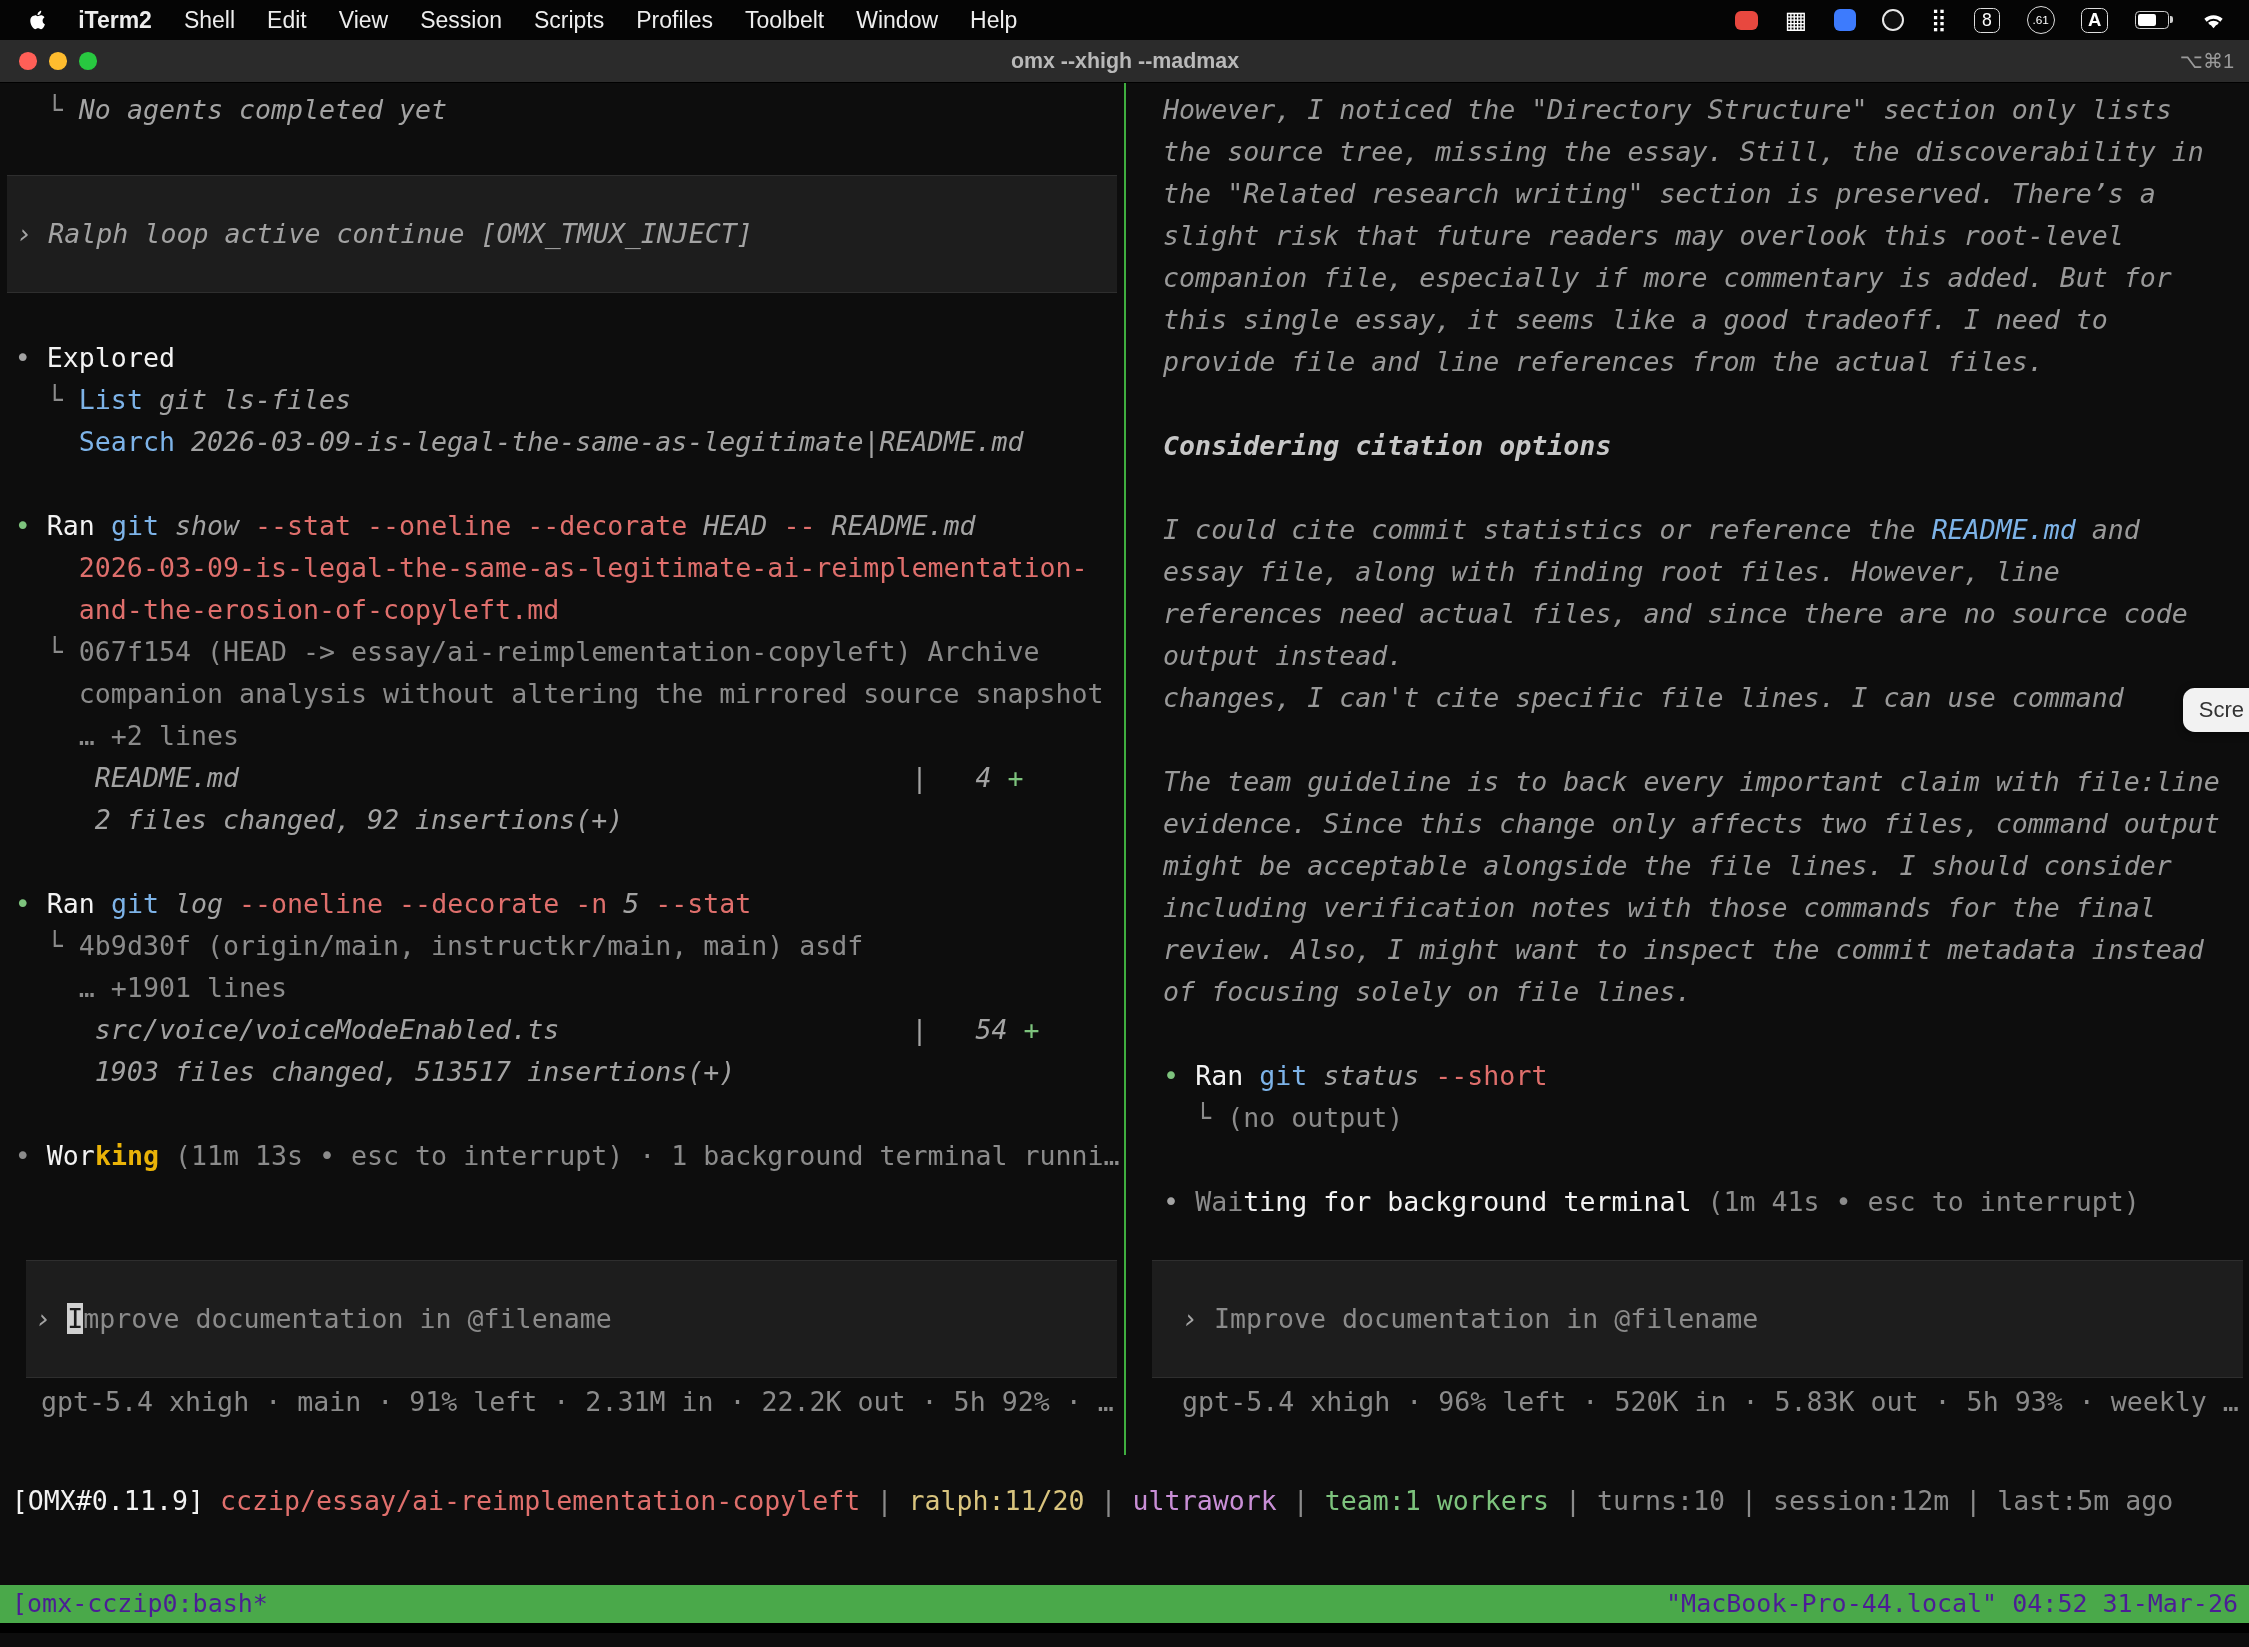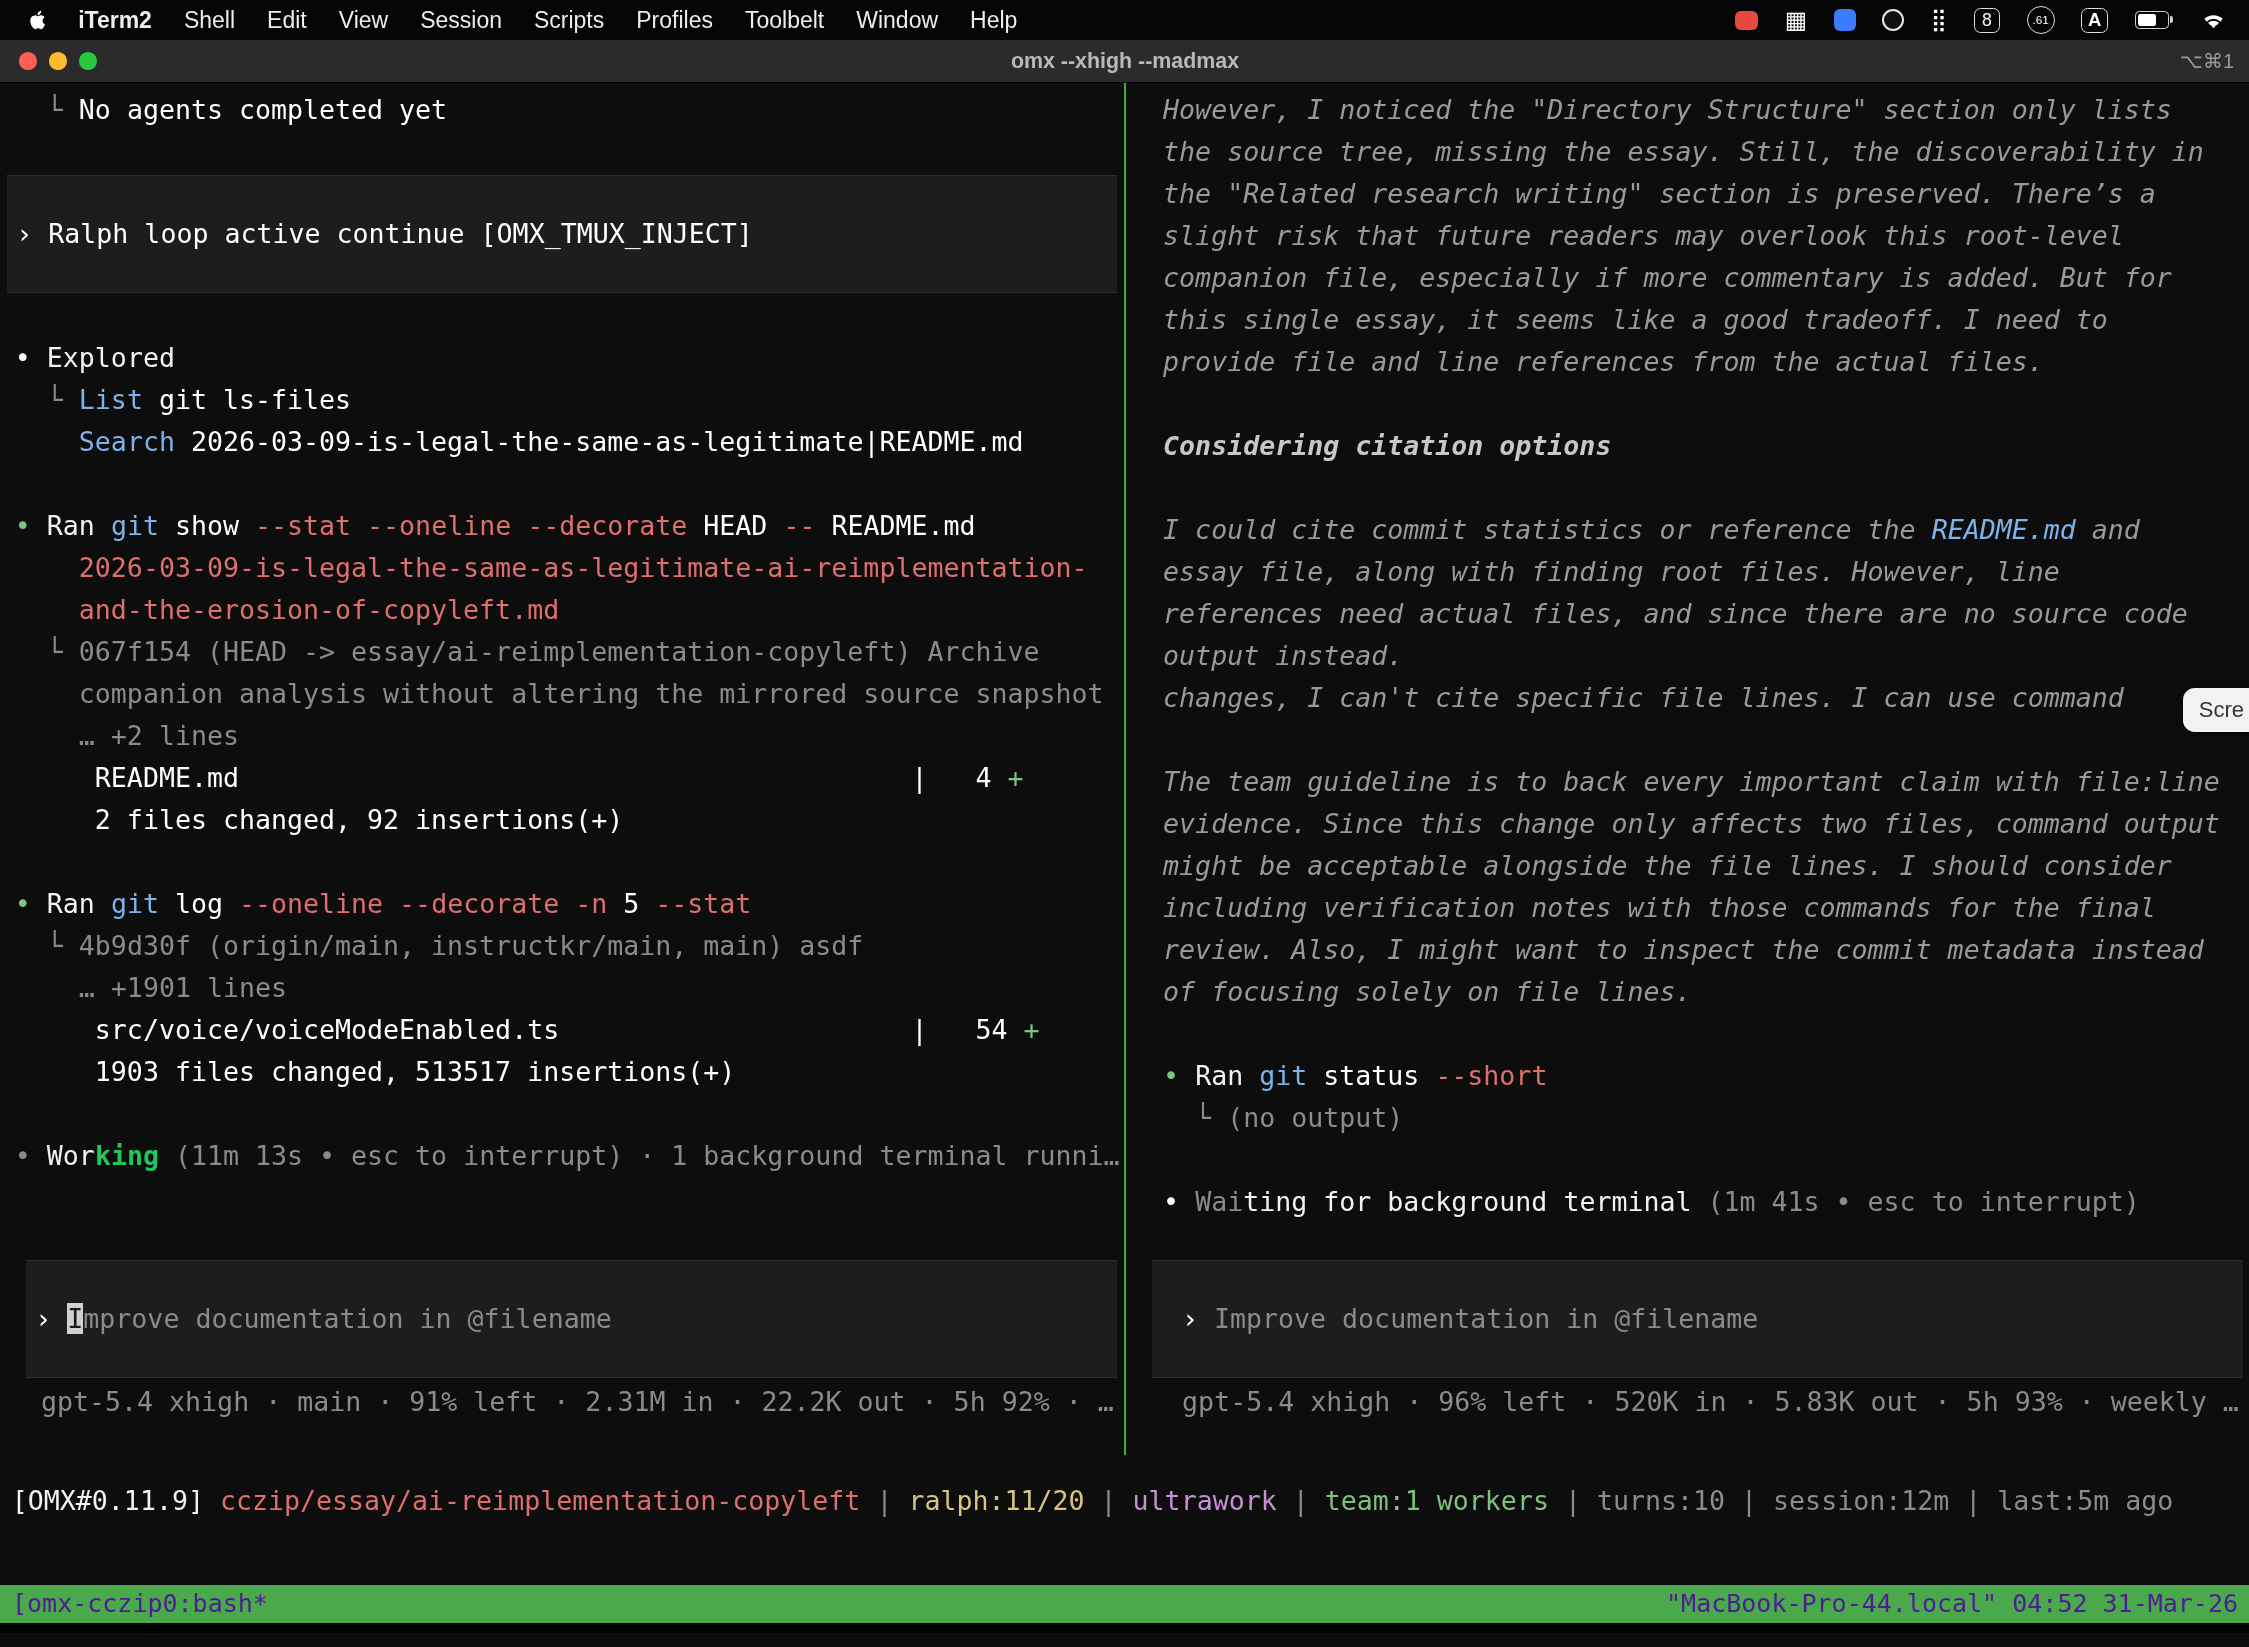--- a/index.html
+++ b/index.html
@@ -50,23 +50,23 @@
   .pane.left .trow { padding-left:14.8px; }
   .pane.right .trow { padding-left:37px; }
   .band { background:#1d1d1d; border-top:1.5px solid #2e2e2e; border-bottom:1.5px solid #2e2e2e;
           margin:0 7.4px; padding:37px 0; }
   .pane.left .band .trow { padding-left:8.9px; }
   .pane.right .band .trow { padding-left:29.5px; }
   .pane-bottom .band { margin-bottom:3px; }
   .pane.left .statusline { padding-left:22px; }
 
   
-  .c-w { color:#ffffff; }
+  .c-w { color:#a3a3a3;font-style:italic; }
   .c-b { color:#f2f2f2; font-weight:normal; }
-  .c-dimb { color:#22c55e; font-weight:bold; }
+  .c-dimb { color:#eab308; font-weight:bold; }
   .c-g { color:#8b8b8b; }
   .c-cy { color:#7db3e8; }
   .c-rd { color:#df6f6c; }
   .c-gr { color:#7dc37d; }
   .c-yl { color:#d9c47e; }
   .c-mg { color:#c98fd6; }
   .c-it { color:#999999; font-style:italic; }
   .c-itb { color:#c7c7c7; font-style:italic; font-weight:bold; }
   .c-itcy { color:#7db3e8; font-style:italic; }
   .c-cur { background:#d0d0d0; color:#1a1a1a; }

